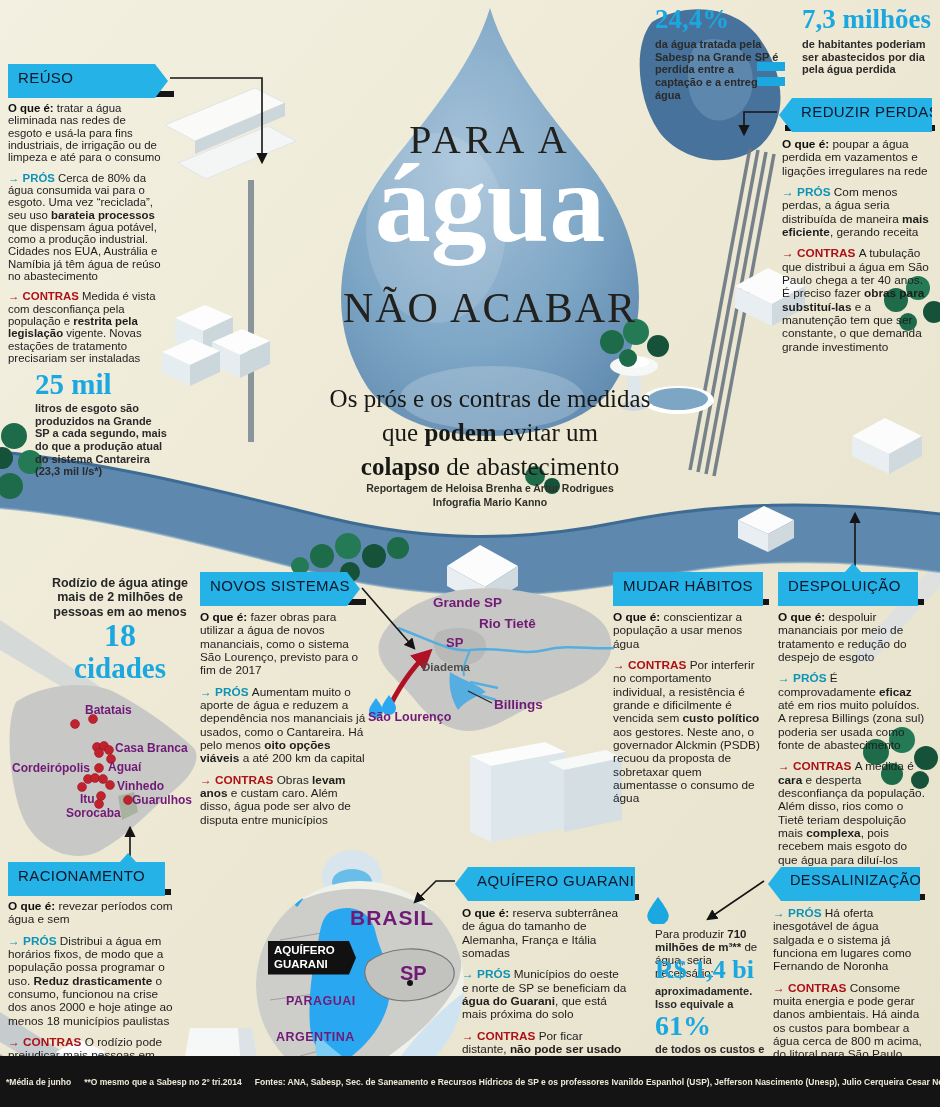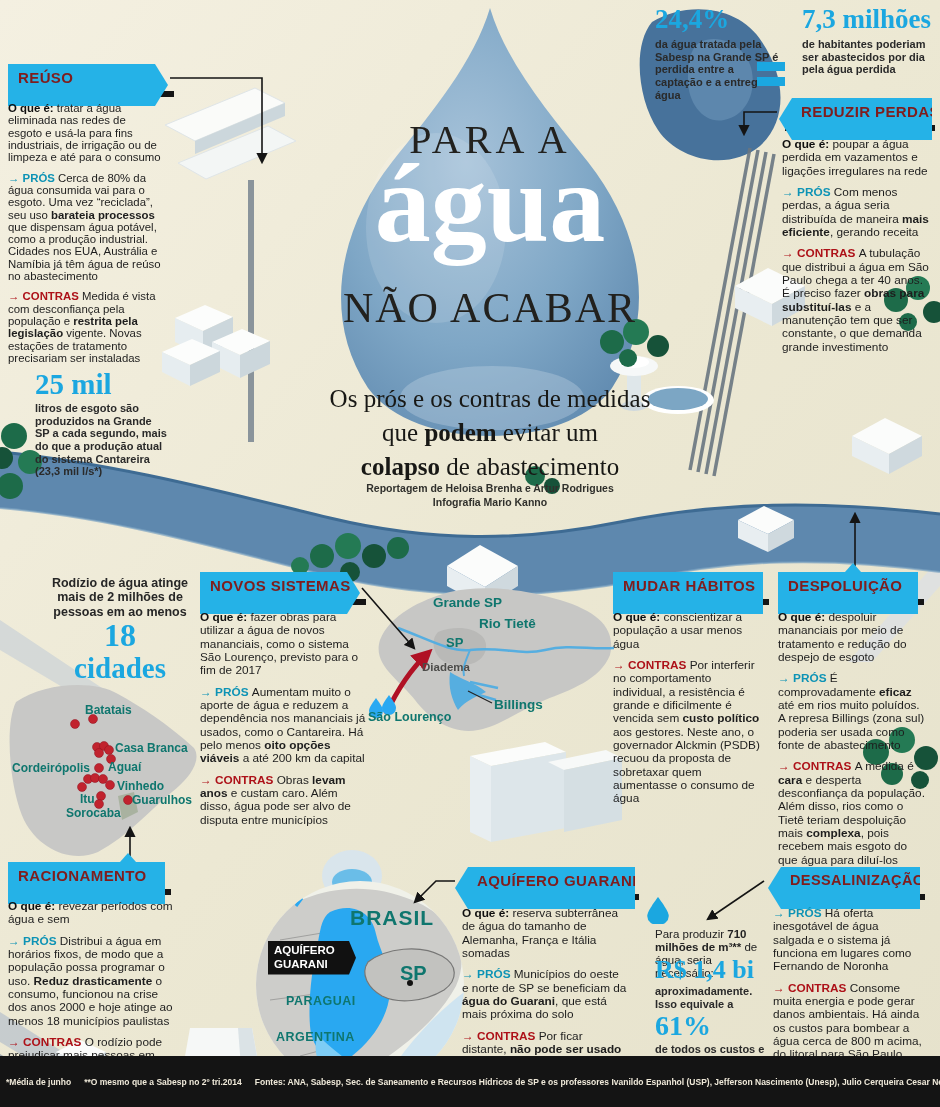--- a/index.html
+++ b/index.html
@@ -1,22 +1,22 @@
 <!DOCTYPE html>
 <html><head>
 <meta charset="utf-8">
 <style>
   html,body{margin:0;padding:0;background:#d8d4c4;}
   #canvas{position:relative;width:940px;height:1107px;overflow:hidden;
     font-family:"Liberation Sans",sans-serif;background:#ece8d3;}
   .abs{position:absolute;}
   svg{display:block;}
   
-  .tab{position:absolute;height:42px;box-sizing:border-box;background:#25b2e7;color:#7f1d1d;
-    font-weight:700;font-size:15px;letter-spacing:.4px;line-height:27px;padding:0 10px;
+  .tab{position:absolute;height:34px;box-sizing:border-box;background:#25b2e7;color:#0f172a;
+    font-weight:400;font-size:15px;letter-spacing:.4px;line-height:27px;padding:0 10px;
     white-space:nowrap;z-index:5;}
   .tab.point-right{padding-right:20px;clip-path:polygon(0 0,calc(100% - 13px) 0,100% 50%,calc(100% - 13px) 100%,0 100%);}
   .tab.point-left{padding-left:22px;clip-path:polygon(13px 0,100% 0,100% 100%,13px 100%,0 50%);}
   .bar{position:absolute;height:6px;background:#151515;z-index:4;}
   .notch{position:absolute;width:0;height:0;border-left:8px solid transparent;
     border-right:8px solid transparent;border-bottom:9px solid #25b2e7;z-index:5;}
   
   .body-col{position:absolute;font-size:11.8px;line-height:1.13;color:#1d1d1d;z-index:5;}
   .body-col.tight{font-size:11.4px;line-height:1.08;}
   .para{margin:0 0 8px 0;}
@@ -24,21 +24,21 @@
   .seg-oquee{font-weight:700;color:#0f0f0f;}
   .seg-pros{font-weight:800;color:#0d93b5;}
   .seg-contras{font-weight:800;color:#ad1118;}
   
   .stat-serif{font-family:"Liberation Serif","DejaVu Serif",serif;font-weight:700;color:#1ba7e0;z-index:5;}
   .desc{position:absolute;font-weight:700;font-size:11px;line-height:1.15;color:#2a2a2a;z-index:5;}
   .eqbar{position:absolute;width:28px;height:9px;background:#1ba7e0;z-index:5;}
   
   .t-serif{font-family:"Liberation Serif","DejaVu Serif",serif;color:#22211e;text-align:center;z-index:5;}
   
-  .maplabel{position:absolute;font-weight:700;color:#0f766e;white-space:nowrap;z-index:6;}
+  .maplabel{position:absolute;font-weight:700;color:#701a75;white-space:nowrap;z-index:6;}
   .footer{position:absolute;left:0;right:0;bottom:0;height:19px;background:#141414;color:#efe9d9;
     display:flex;align-items:center;gap:13px;padding:16px 6px;font-size:8.5px;font-weight:700;
     white-space:nowrap;overflow:hidden;z-index:9;}
 </style>
 </head>
 <body>
 
 <div id="canvas">
 
   <svg class="abs" style="left:0;top:0;z-index:0" width="940" height="1107" viewBox="0 0 940 1107">

